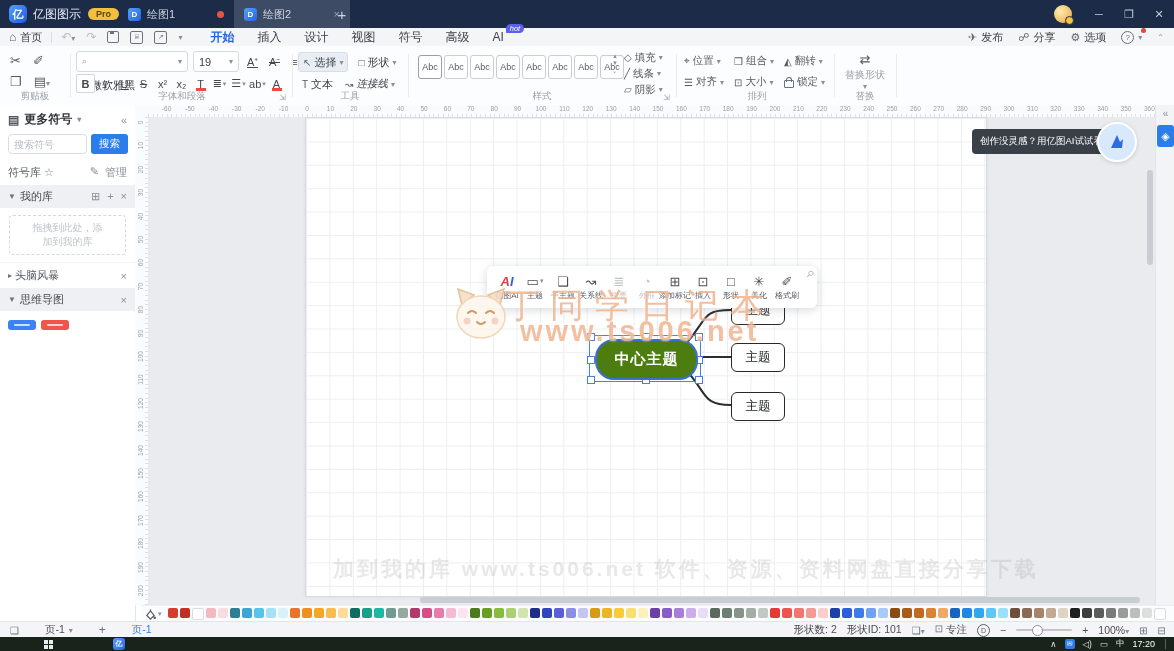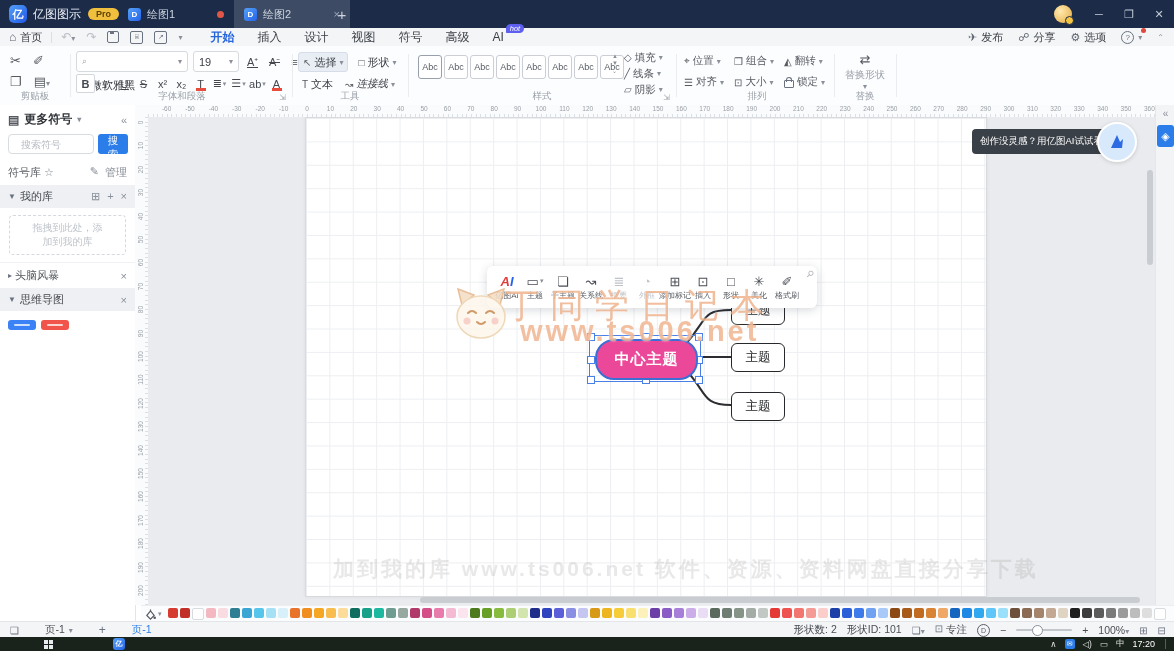--- a/index.html
+++ b/index.html
@@ -80,21 +80,21 @@
   .arritem .ribic{font-size:10px;}
   .ic-lock{display:inline-block;width:8px;height:6px;border:1.2px solid #6a7280;border-radius:1px;position:relative;margin-top:4px;}
   .ic-lock::before{content:"";position:absolute;left:1px;top:-4px;width:4px;height:4px;border:1.2px solid #6a7280;border-bottom:none;border-radius:3px 3px 0 0;}
   .expand{position:absolute;bottom:3px;font-size:8px;color:#9aa0a8;}
 
   
   .sidebar{position:absolute;left:0;top:105px;width:135px;height:516px;background:#fff;border-right:1px solid #e3e5e8;}
   .sbhead{display:flex;align-items:center;gap:5px;padding:6px 8px 4px 8px;font-size:12px;color:#2f3338;font-weight:bold;}
   .sbhead .collapse{margin-left:auto;color:#8a9099;font-weight:normal;font-size:11px;}
   .sbsearch{display:flex;gap:4px;padding:2px 7px 6px 8px;align-items:center;}
-  .sbsearch input{flex:1;width:60px;height:18px;border:1px solid #d9dce1;border-radius:4px;font-size:10px;padding:0 12px;color:#3c4046;outline:none;}
+  .sbsearch input{flex:1;width:60px;height:18px;border:1px solid #d9dce1;border-radius:4px;font-size:10px;padding:0 5px;color:#3c4046;outline:none;}
   .sbsearch input::placeholder{color:#b6bac2;}
   .sbtn{height:20px;background:#2b7de9;color:#fff;border:none;border-radius:3px;font-size:10.5px;padding:0 8px;}
   .sbrow{display:flex;align-items:center;padding:5px 8px;font-size:11px;color:#55595f;gap:3px;}
   .sbrow .right{margin-left:auto;display:flex;gap:6px;color:#8a9099;}
   .secbar{display:flex;align-items:center;background:#eef0f3;padding:4px 8px;font-size:11px;color:#44484e;gap:4px;}
   .secbar .right{margin-left:auto;display:flex;gap:7px;color:#8a9099;}
   .tri{font-size:8px;color:#6a7280;}
   .dropzone{margin:7px 9px;border:1px dashed #d5d8dd;border-radius:4px;height:38px;display:flex;flex-direction:column;
             align-items:center;justify-content:center;color:#c0c4ca;font-size:10px;line-height:14px;}
   .chips{display:flex;gap:5px;padding:9px 8px;}
@@ -125,21 +125,21 @@
   .fti .flb{font-size:8px;color:#55595f;white-space:nowrap;}
   .fti.disabled .fic,.fti.disabled .flb{color:#c0c4ca;}
   .fti .ddm{font-size:7px;color:#8a9099;margin-left:1px;}
   .aiA{color:#e23c3c;font-weight:bold;font-style:italic;}
   .aiI{color:#2563eb;font-weight:bold;font-style:italic;}
   .pin{position:absolute;right:3px;top:3px;color:#b0b5bc;font-size:9px;transform:rotate(45deg);}
 
   
   .selrect{position:absolute;left:441px;top:218px;width:110px;height:45px;border:1px solid #4a7fe8;z-index:2;}
   .handle{position:absolute;width:6px;height:6px;background:#fff;border:1px solid #4a7fe8;}
-  .centernode{position:absolute;left:447px;top:222px;width:99px;height:37px;background:#ec4899;border:2px solid #3b6fd4;
+  .centernode{position:absolute;left:447px;top:222px;width:99px;height:37px;background:#4d7c0f;border:2px solid #3b6fd4;
               border-radius:19px;display:flex;align-items:center;justify-content:center;color:#fff;font-size:15px;font-weight:bold;z-index:2;letter-spacing:1px;}
   .topic{position:absolute;left:583px;width:52px;height:27px;background:#fff;border:1.6px solid #26282b;border-radius:6px;
          display:flex;align-items:center;justify-content:center;font-size:12.5px;color:#1a1c1f;z-index:2;}
 
   
   .wm{position:absolute;z-index:5;pointer-events:none;}
   .wm1{left:357px;top:166px;font-size:34px;font-weight:normal;letter-spacing:11px;color:rgba(233,150,98,.62);
        text-shadow:0 0 2px rgba(255,255,255,.85);white-space:nowrap;}
   .wm2{left:372px;top:198px;font-size:29px;font-weight:bold;letter-spacing:3px;color:rgba(233,150,98,.60);
        text-shadow:0 0 2px rgba(255,255,255,.85);white-space:nowrap;}

